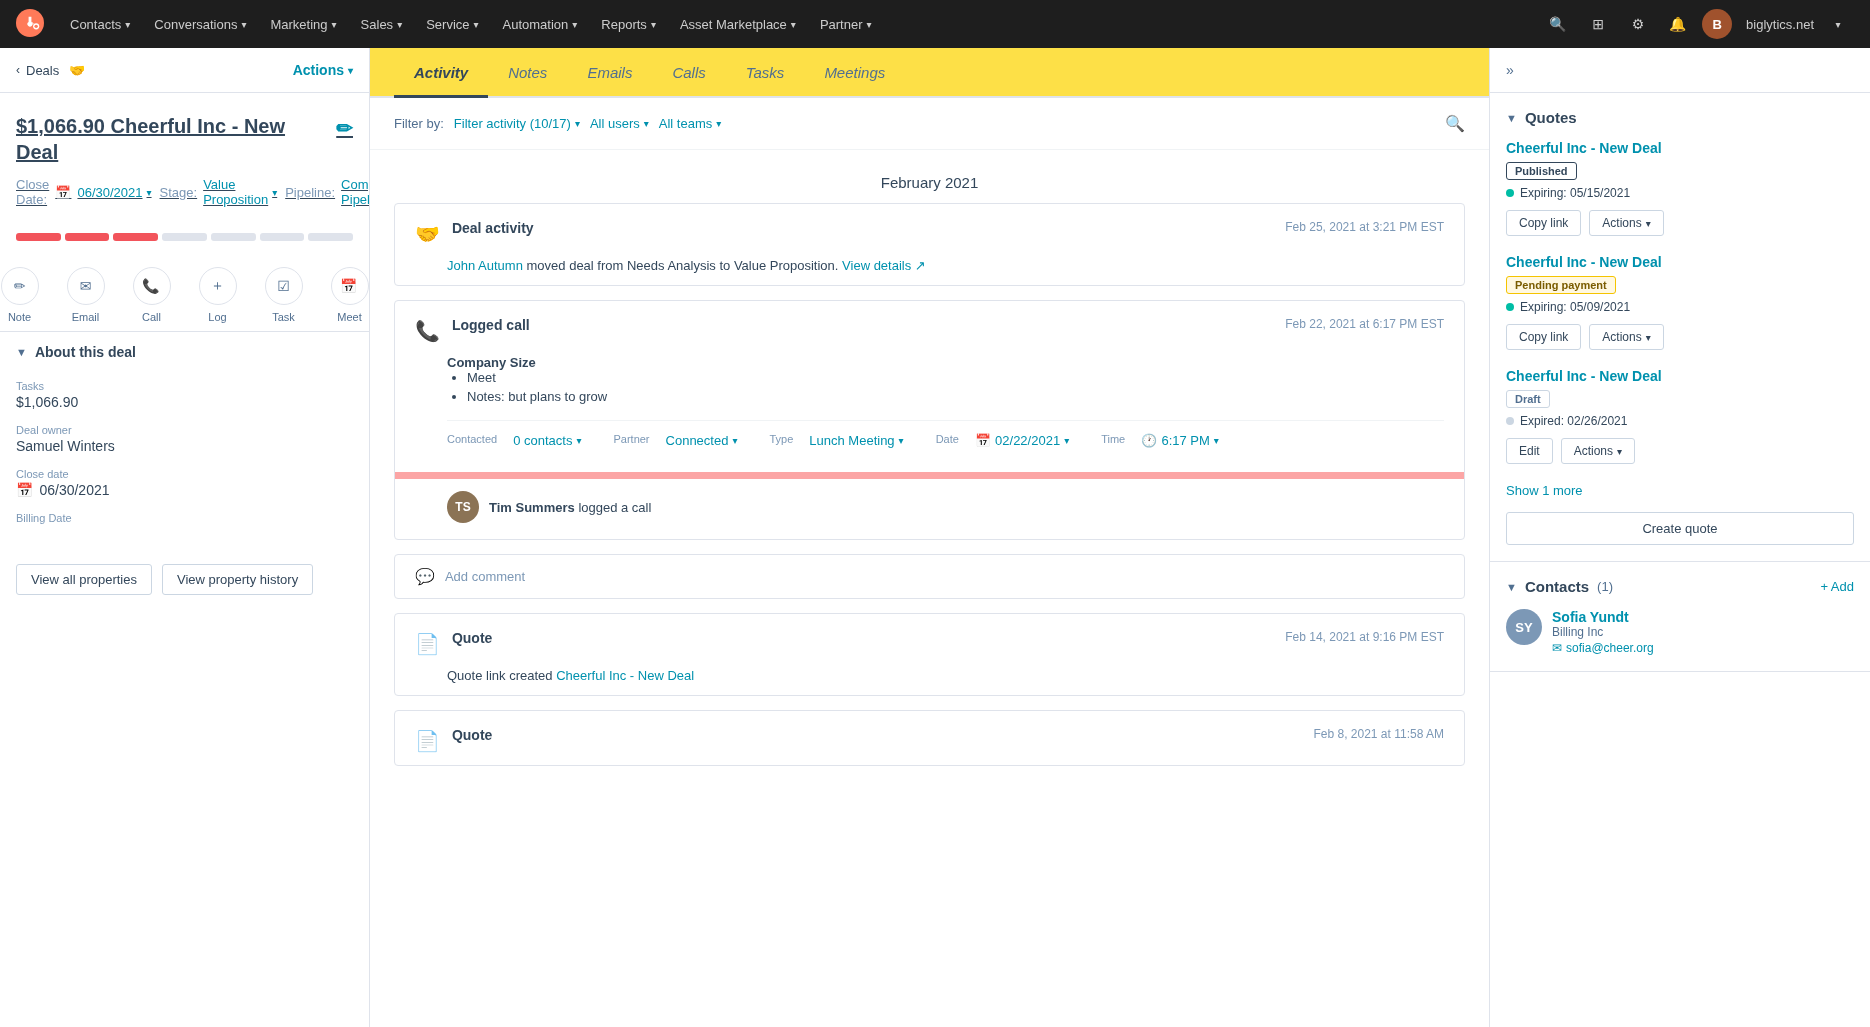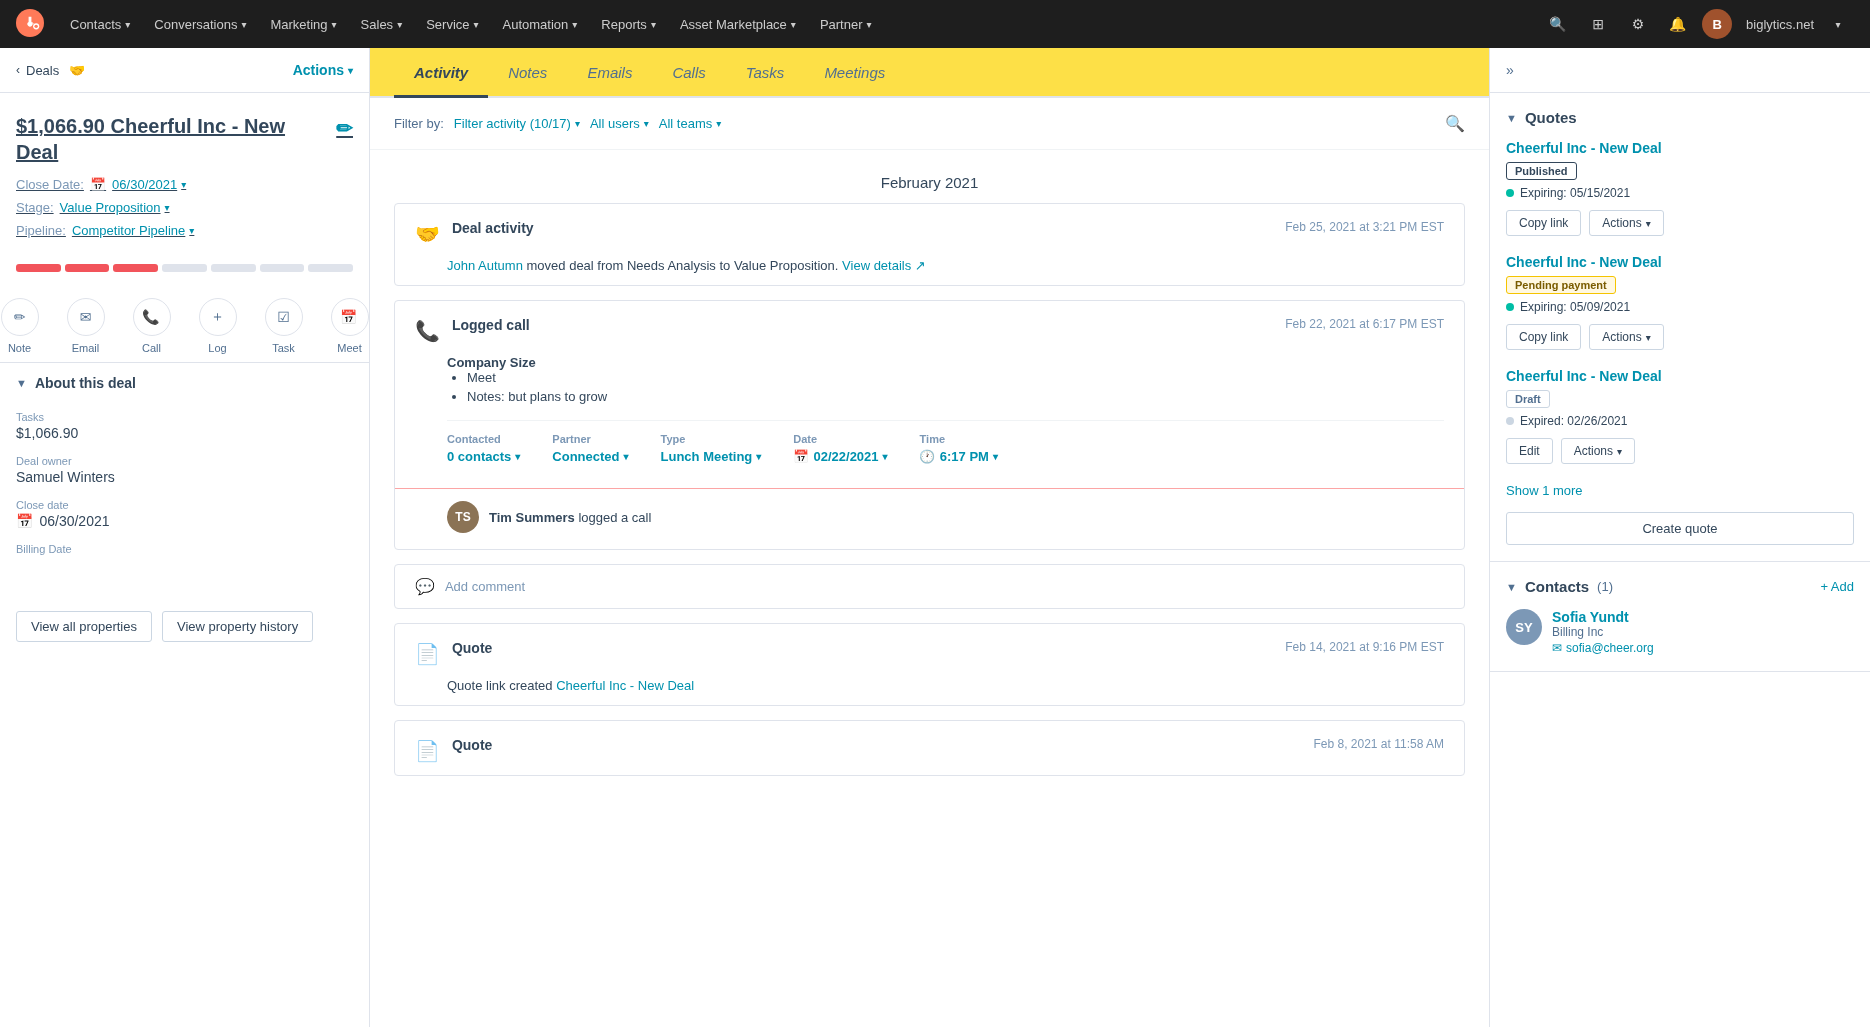--- a/index.html
+++ b/index.html
@@ -50,21 +50,21 @@
       color: #0091ae; font-weight: 600; font-size: 14px;
       cursor: pointer; display: flex; align-items: center; gap: 4px;
     }
 
     .deal-title-section { padding: 20px 16px 16px; text-decoration: underline; }
     .deal-amount-title {
       font-size: 20px; font-weight: 700; color: #33475b;
       display: flex; align-items: flex-start; gap: 8px; line-height: 1.3;
     }
     .deal-edit-icon { color: #0091ae; cursor:pointer; margin-top:2px; }
-    .deal-meta { margin-top: 12px; display: flex; flex-direction: column; gap: 8px; }
+    .deal-meta { margin-top: 12px; display: flex; flex-direction: row; gap: 8px; }
     .deal-meta-row { display: flex; align-items: center; gap: 6px; font-size: 13px; }
     .deal-meta-label { color: #7c98b6; }
     .deal-meta-val { color: #0091ae; cursor:pointer; display:flex; align-items:center; gap:4px; }
     .deal-meta-val .chevron { font-size: 10px; color: #0091ae; }
 
     
     .pipeline-bar { padding: 10px 16px; display:flex; gap: 4px; }
     .pip-seg { flex: 1; height: 8px; border-radius: 3px; }
 
     
@@ -90,21 +90,21 @@
     .section-chevron { font-size: 11px; color: #516f90; }
 
     .deal-properties { padding: 8px 16px; }
     .prop-row { margin-bottom: 14px; }
     .prop-label { font-size: 11px; color: #7c98b6; margin-bottom: 2px; }
     .prop-value { font-size: 14px; color: #33475b; display:flex; align-items:center; gap:6px; }
 
     .bottom-buttons { padding: 16px; display:flex; gap: 10px; }
     .btn-outline {
       border: 1px solid #cbd6e2; background: #fff; color: #33475b;
-      padding: 7px 14px; border-radius: 3px; cursor: pointer; font-size: 13px; margin-top: 16px;
+      padding: 7px 14px; border-radius: 3px; cursor: pointer; font-size: 13px;
     }
 
     
     .middle-panel {
       flex: 1; background: #fff; border-right: 1px solid #dfe3eb;
       overflow-y: auto;
     }
     .tabs-bar {
       display: flex; border-bottom: 2px solid #dfe3eb;
       padding: 0 24px; background: #fde047; position: sticky; top:0; z-index:10;font-style:italic;
@@ -148,31 +148,31 @@
 
     
     .call-detail-title { font-weight: 600; }
     .call-detail-list { list-style: disc; padding-left: 20px; margin-bottom: 16px; }
     .call-detail-list li { margin-bottom: 4px; color: #33475b; font-size: 13px; }
 
     .call-meta-row {
       display: flex; gap: 32px; padding: 12px 0;
       border-top: 1px solid #f0f3f5;
     }
-    .call-meta-col { display: flex; flex-direction: column; gap: 4px; font-weight: bold; }
+    .call-meta-col { display: flex; flex-direction: row; gap: 16px; }
     .call-meta-label { font-size: 11px; color: #7c98b6; }
     .call-meta-val {
       font-size: 13px; color: #0091ae; cursor:pointer;
       display:flex; align-items:center; gap:4px;
     }
     .call-meta-val .chevron { font-size: 10px; }
 
     .call-footer {
       display: flex; align-items: center; gap: 10px;
-      padding: 12px 20px 16px 52px; border-top: 1px solid #fca5a5;
+      padding: 12px 20px 16px 52px; border-top: 7px solid #fca5a5;
     }
     .commenter-avatar {
       width: 32px; height: 32px; border-radius: 50%;
       background: #8b7355; color: #fff; display:flex; align-items:center; justify-content:center;
       font-size: 12px; font-weight: 600;
     }
     .commenter-text { font-size: 13px; color: #33475b; }
     .commenter-name { font-weight: 600; }
 
     .add-comment-bar {

